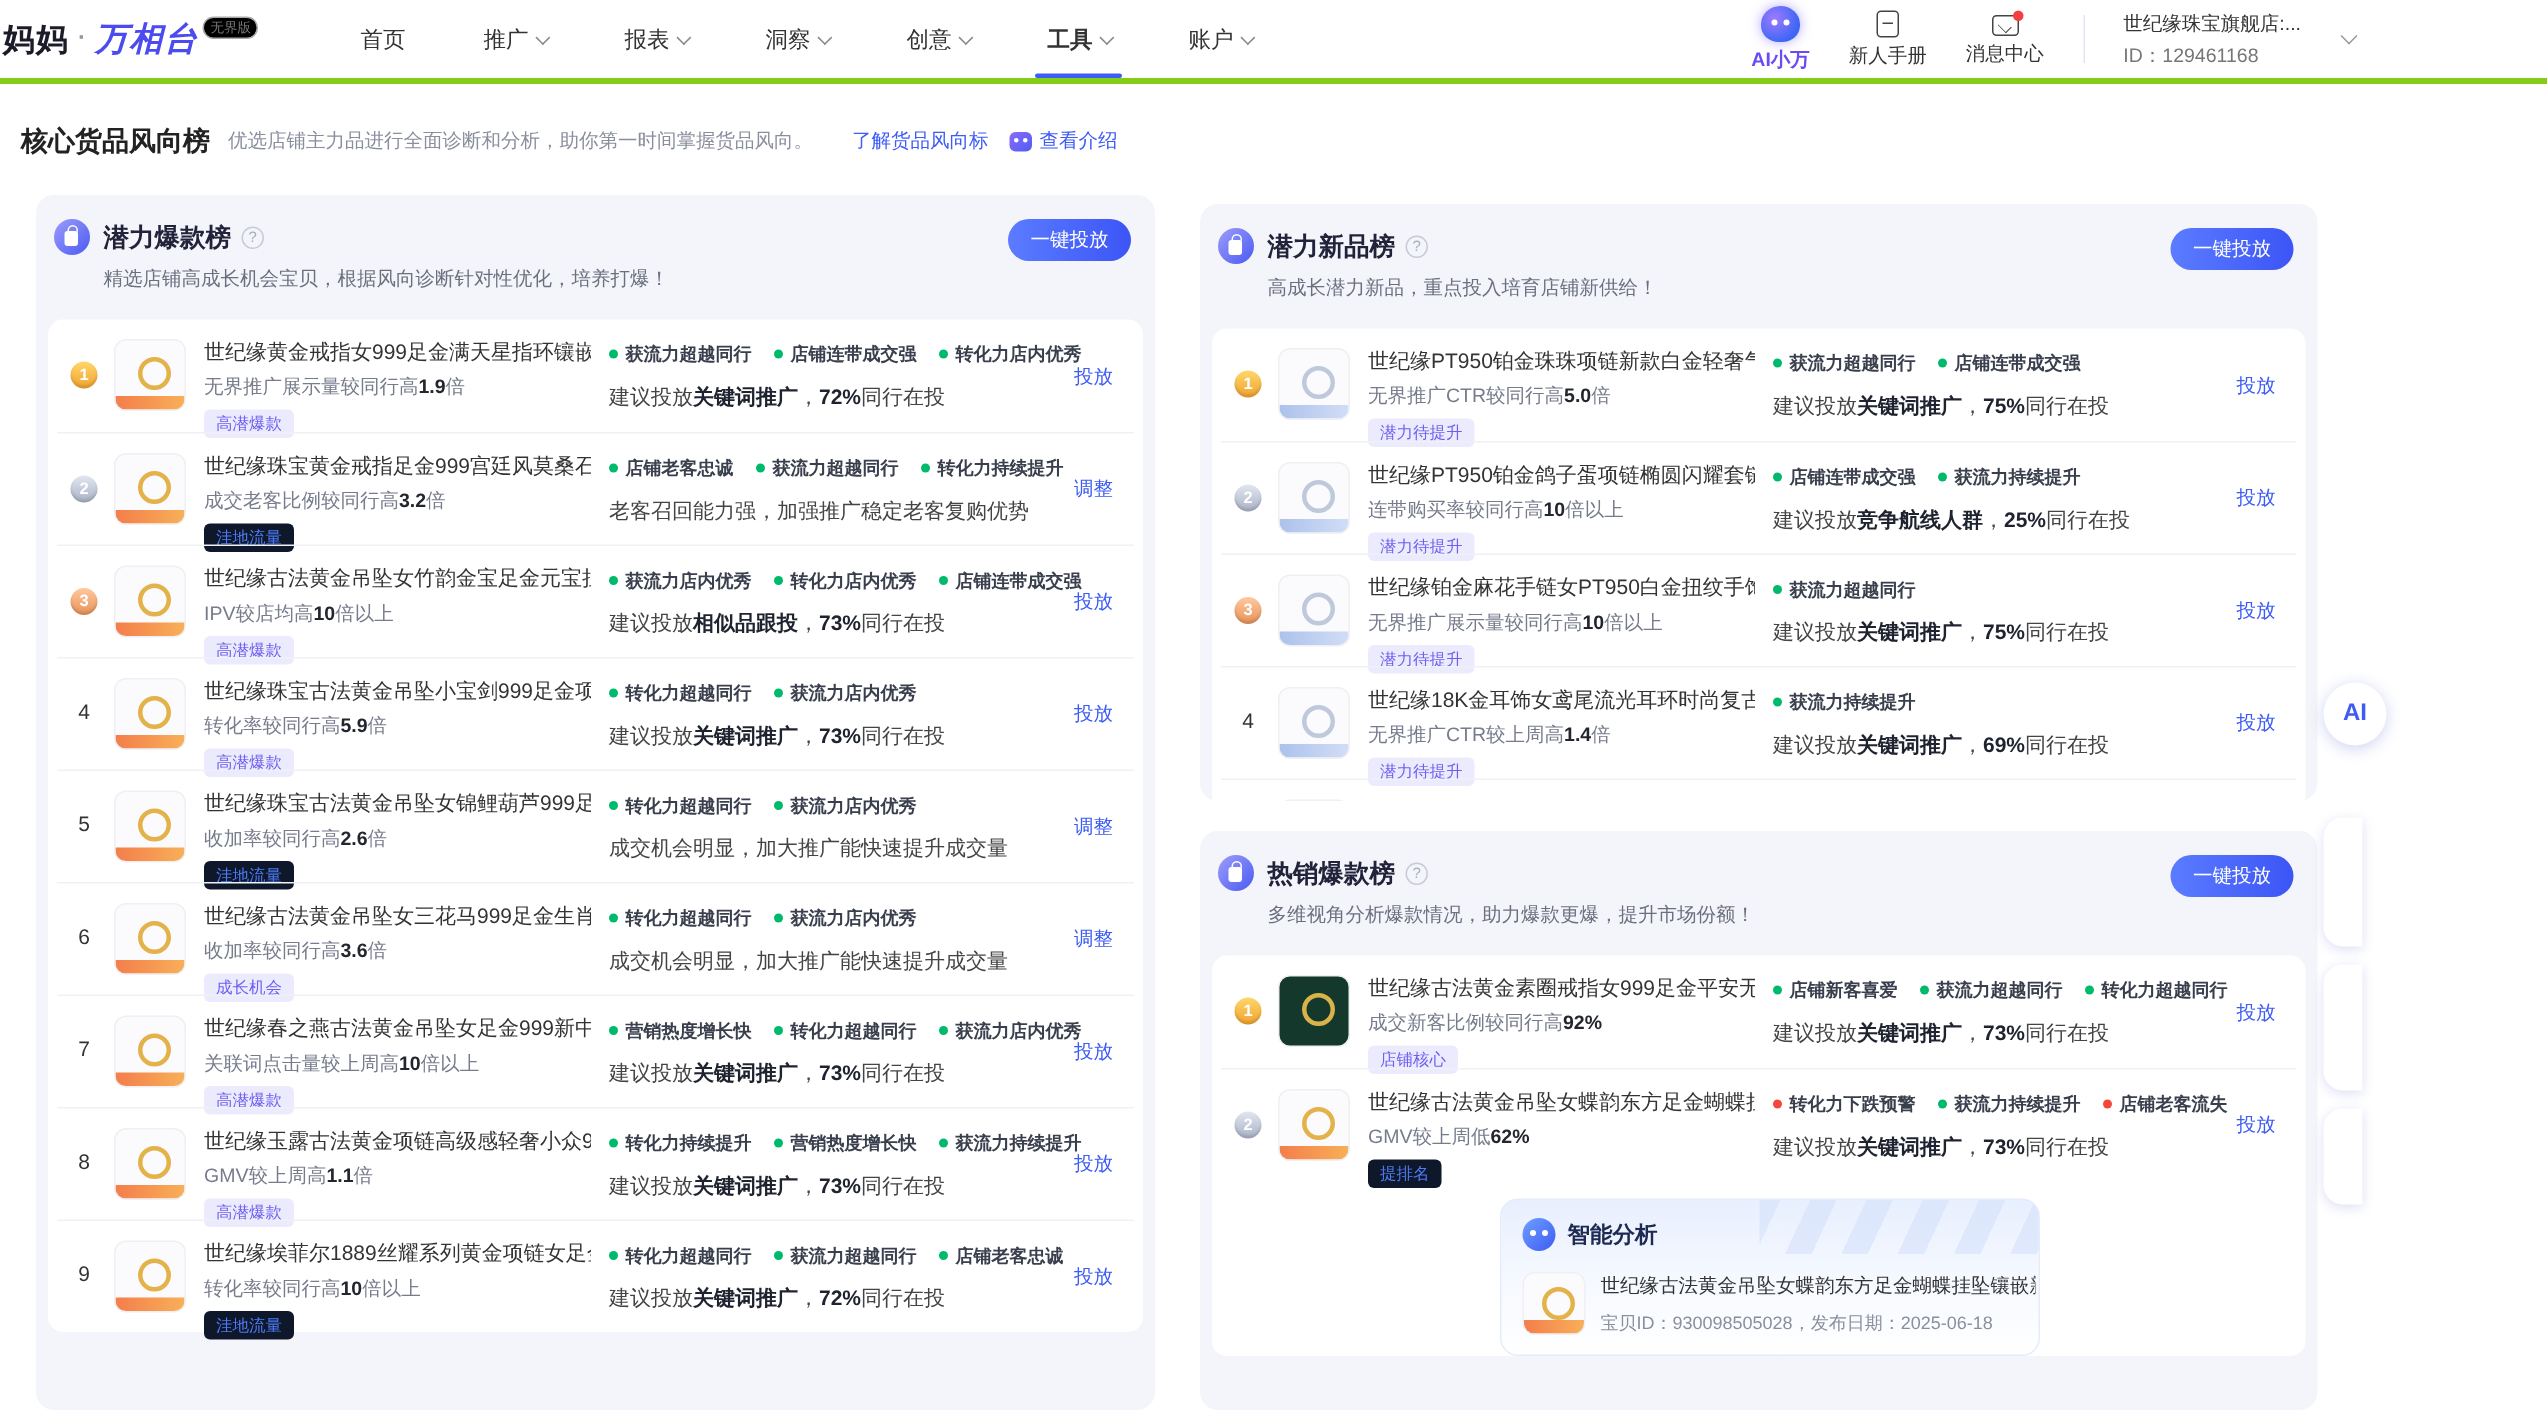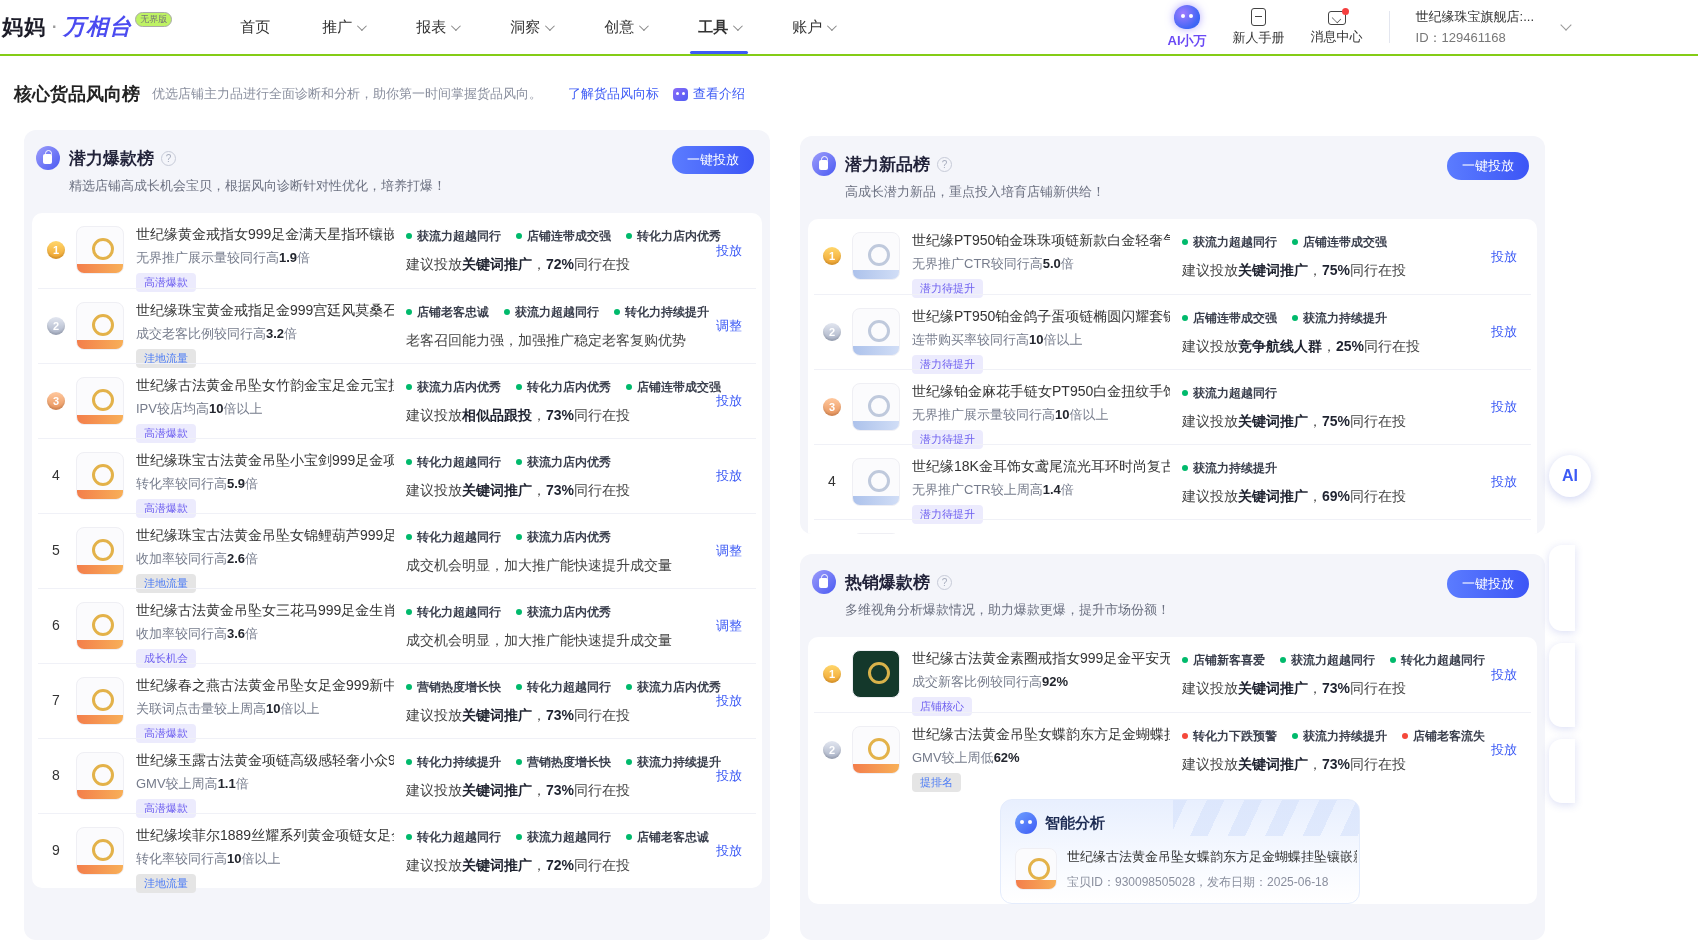--- a/index.html
+++ b/index.html
@@ -1,27 +1,27 @@
 <!DOCTYPE html>
 <html><head>
 <meta charset="utf-8">
 <style>
   * { margin:0; padding:0; box-sizing:border-box; }
   html,body { width:1698px; height:949px; overflow:hidden; background:#fff;
     font-family:"Liberation Sans","DejaVu Sans",sans-serif; color:#333; }
 
   
   .navbar { height:56px; display:flex; align-items:center; background:#fff;
-    border-bottom:2px solid #84cc16; position:relative; padding-left:2px; }
+    border-bottom:4px solid #84cc16; position:relative; padding-left:2px; }
   .logo { display:flex; align-items:center; flex:none; }
   .logo-prefix { font-size:21px; font-weight:bold; color:#1c1c28; letter-spacing:1px; }
   .logo-dot { margin:0 6px; color:#999; font-weight:bold; }
   .logo-name { font-size:22px; font-weight:bold; font-style:italic; color:#4B4BF0; letter-spacing:1px; }
   .logo-badge { font-size:9px; color:#777; border:1px solid #aaa; border-radius:8px;
-    padding:0 4px; margin-left:3px; position:relative; top:-8px; background:#bef264; }
+    padding:0 4px; margin-left:3px; position:relative; top:-8px; background:#000000; }
   .nav-menu { display:flex; align-items:center; margin-left:42px; height:100%; }
   .nav-item { position:relative; height:100%; display:flex; align-items:center; gap:5px;
     padding:0 26px; font-size:15px; color:#333; cursor:pointer; }
   .nav-item.active { font-weight:bold; }
   .nav-item.active::after { content:""; position:absolute; left:50%; bottom:0; transform:translateX(-50%);
     width:58px; height:3px; border-radius:2px; background:#3D5BF5; }
   .caret { width:7px; height:7px; border-right:1.4px solid #888; border-bottom:1.4px solid #888;
     transform:rotate(45deg) translateY(-2px); display:inline-block; }
   .nav-right { margin-left:auto; margin-right:128px; display:flex; align-items:center; gap:26px; }
   .nav-tool { display:flex; flex-direction:column; align-items:center; gap:3px; cursor:pointer; }
@@ -100,21 +100,21 @@
   .thumb.silver::after { background:linear-gradient(90deg,#9FB8E8,#C9D8F5); }
   .thumb.dark { background:#14382B; }
   .thumb.dark::before { border-color:#D9B24A; }
   .thumb.dark::after { display:none; }
   .info { width:258px; flex:none; }
   .i-title { font-size:14px; color:#333; white-space:nowrap; overflow:hidden; cursor:pointer; }
   .i-metric { font-size:13px; color:#767C8C; margin-top:5px; }
   .i-metric b { color:#23262E; }
   .i-badge { display:inline-block; margin-top:6px; font-size:11px; padding:2px 8px; border-radius:4px; }
   .i-badge.purple { background:#ECEBFD; color:#6D5FF0; }
-  .i-badge.blue   { background:#e5e5e5; color:#4B7BF5; }
+  .i-badge.blue   { background:#0f172a; color:#4B7BF5; }
   .mid { flex:1; margin-left:12px; padding-top:2px; min-width:0; }
   .tags { display:flex; gap:15px; font-size:12px; font-weight:600; color:#3A3F4D; white-space:nowrap; }
   .dot { display:inline-block; width:6px; height:6px; border-radius:50%; margin-right:5px; position:relative; top:-1px; }
   .dot.green { background:#00BA6C; } .dot.red { background:#F5483B; }
   .suggest { margin-top:11px; font-size:14px; color:#444; }
   .suggest b { color:#1F2330; }
   .action { position:absolute; right:14px; top:50%; transform:translateY(-50%);
     color:#3D5BF5; font-size:13px; cursor:pointer; text-decoration:none; }
 
   

